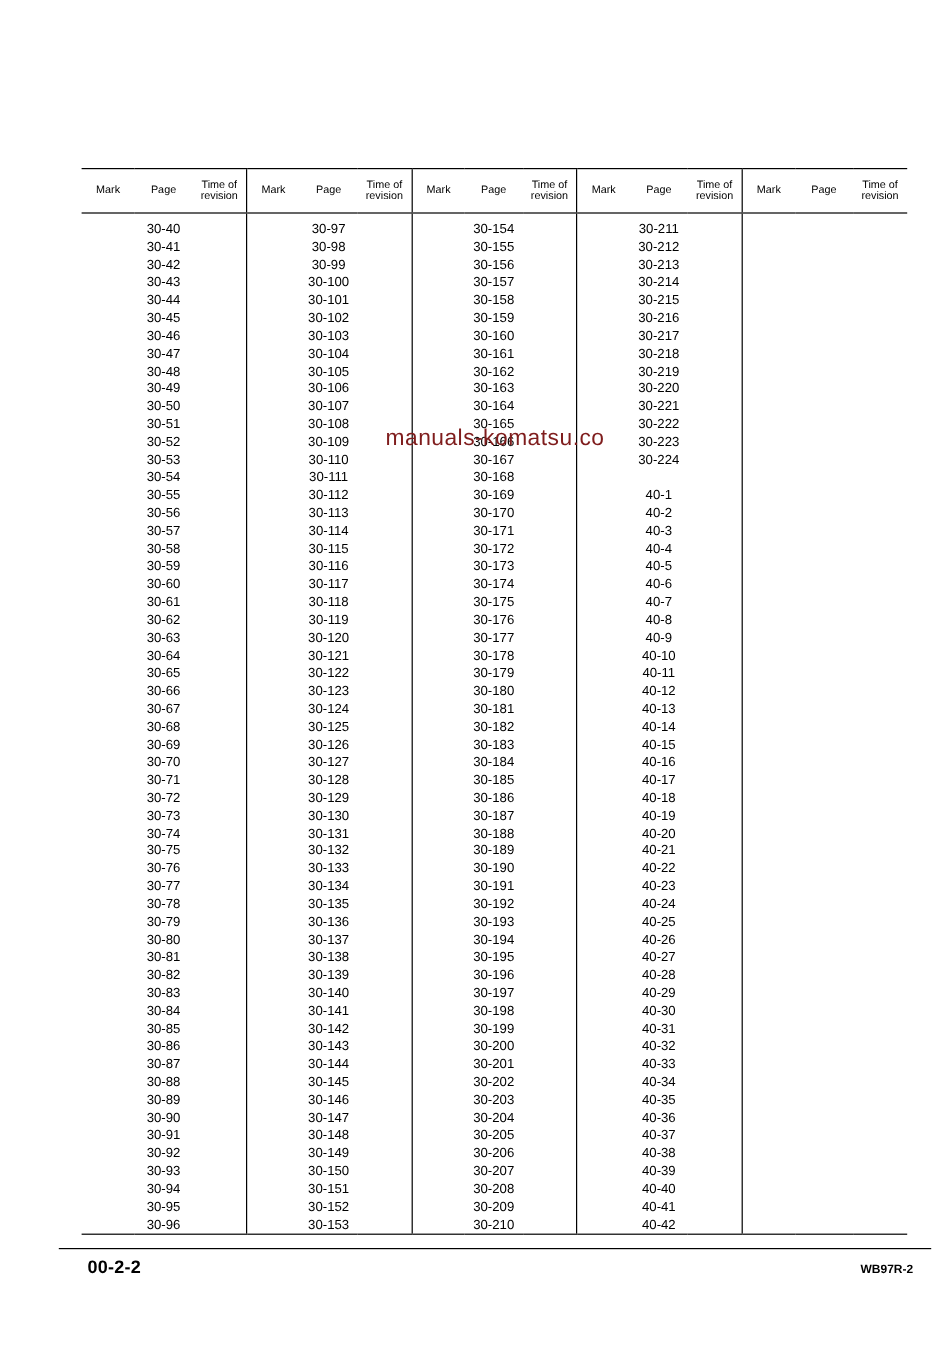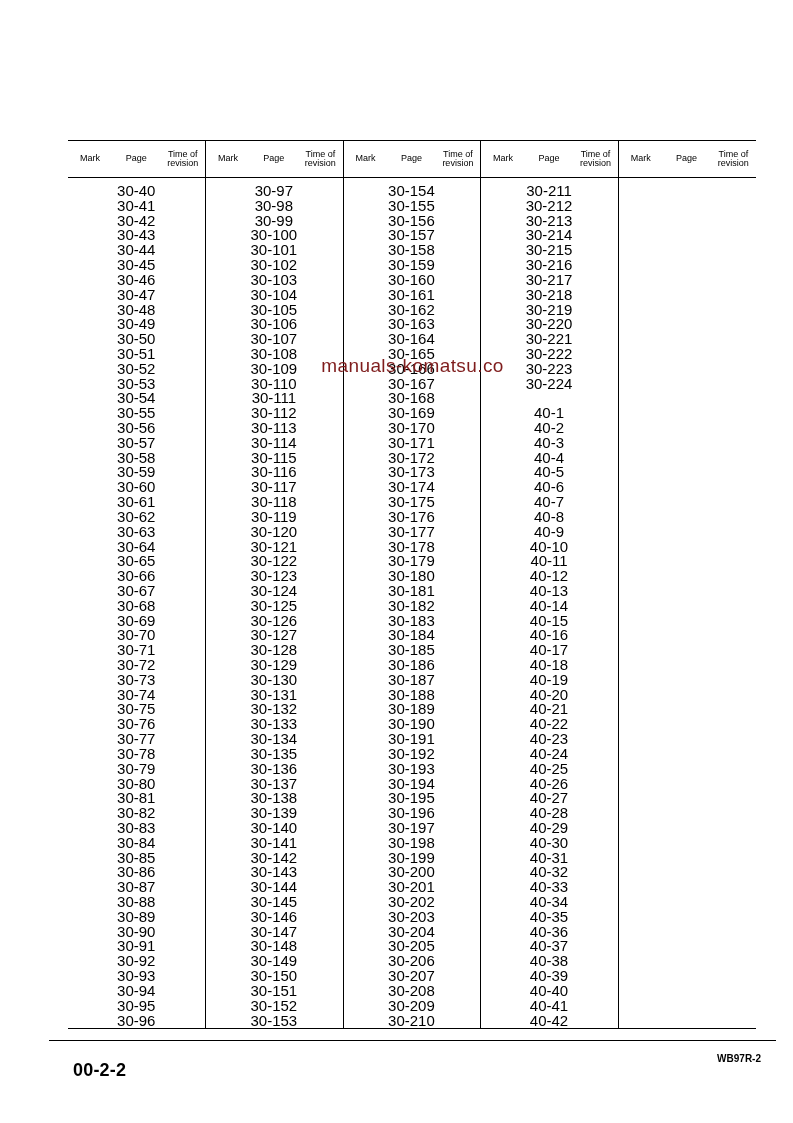--- a/index.html
+++ b/index.html
@@ -58,21 +58,21 @@
   .body-row td {
     border-bottom: 1.6px solid #000;
     height: 840px;
     vertical-align: top;
   }
   .body-row td.grp-sep {
     border-left: 1.6px solid #000;
   }
 
   .cells {
-    font-size: 15px;
+    font-size: 11px;
     line-height: 14.82px;
     text-align: center;
     padding-top: 6px;
     white-space: pre;
   }
 
   
   .watermark {
     position: absolute;
     left: 0;
@@ -91,24 +91,23 @@
     position: absolute;
     left: 33px;
     top: 1040px;
     width: 727px;
     border-top: 1.6px solid #000;
   }
   .footer-left {
     position: absolute;
     left: 57px;
     top: 1048px;
-    font-size: 18px;
+    font-size: 15px;
     font-weight: bold;
     letter-spacing: 0.2px;
-    margin-top: 12px;
   }
   .footer-right {
     position: absolute;
     right: 48px;
     top: 1053px;
     font-size: 10px;
     font-weight: bold;
   }
 </style>
 </head>

